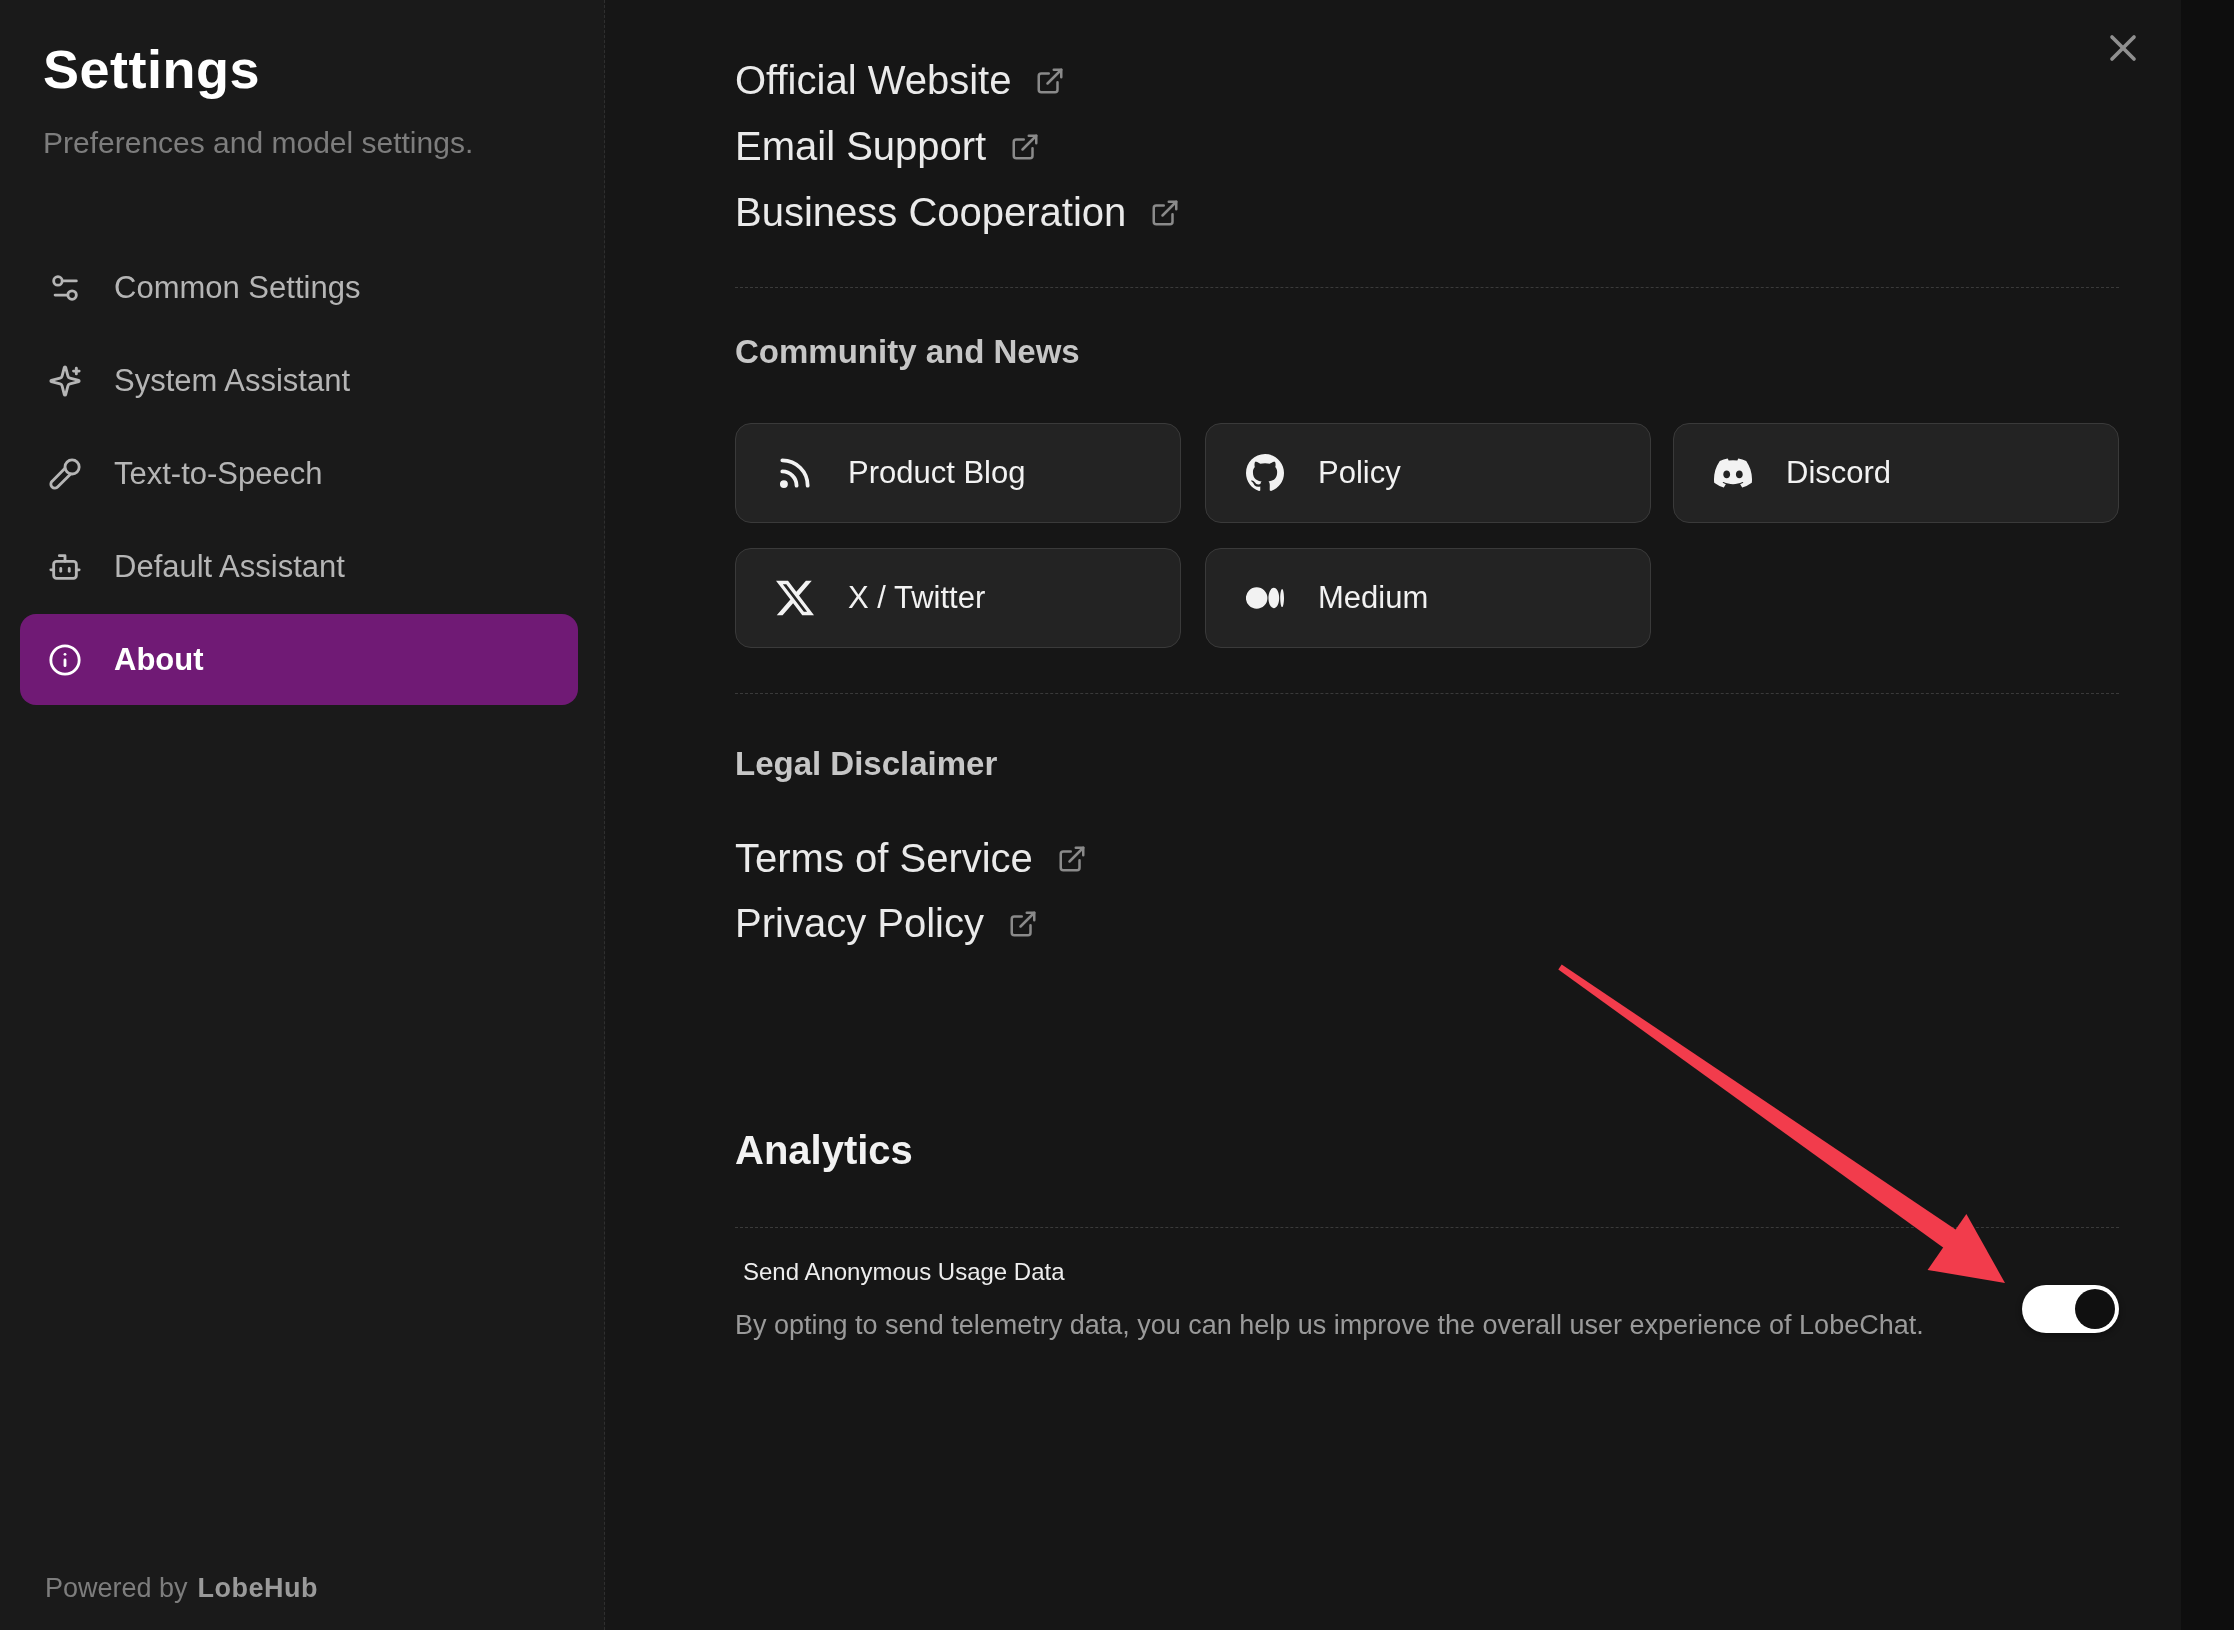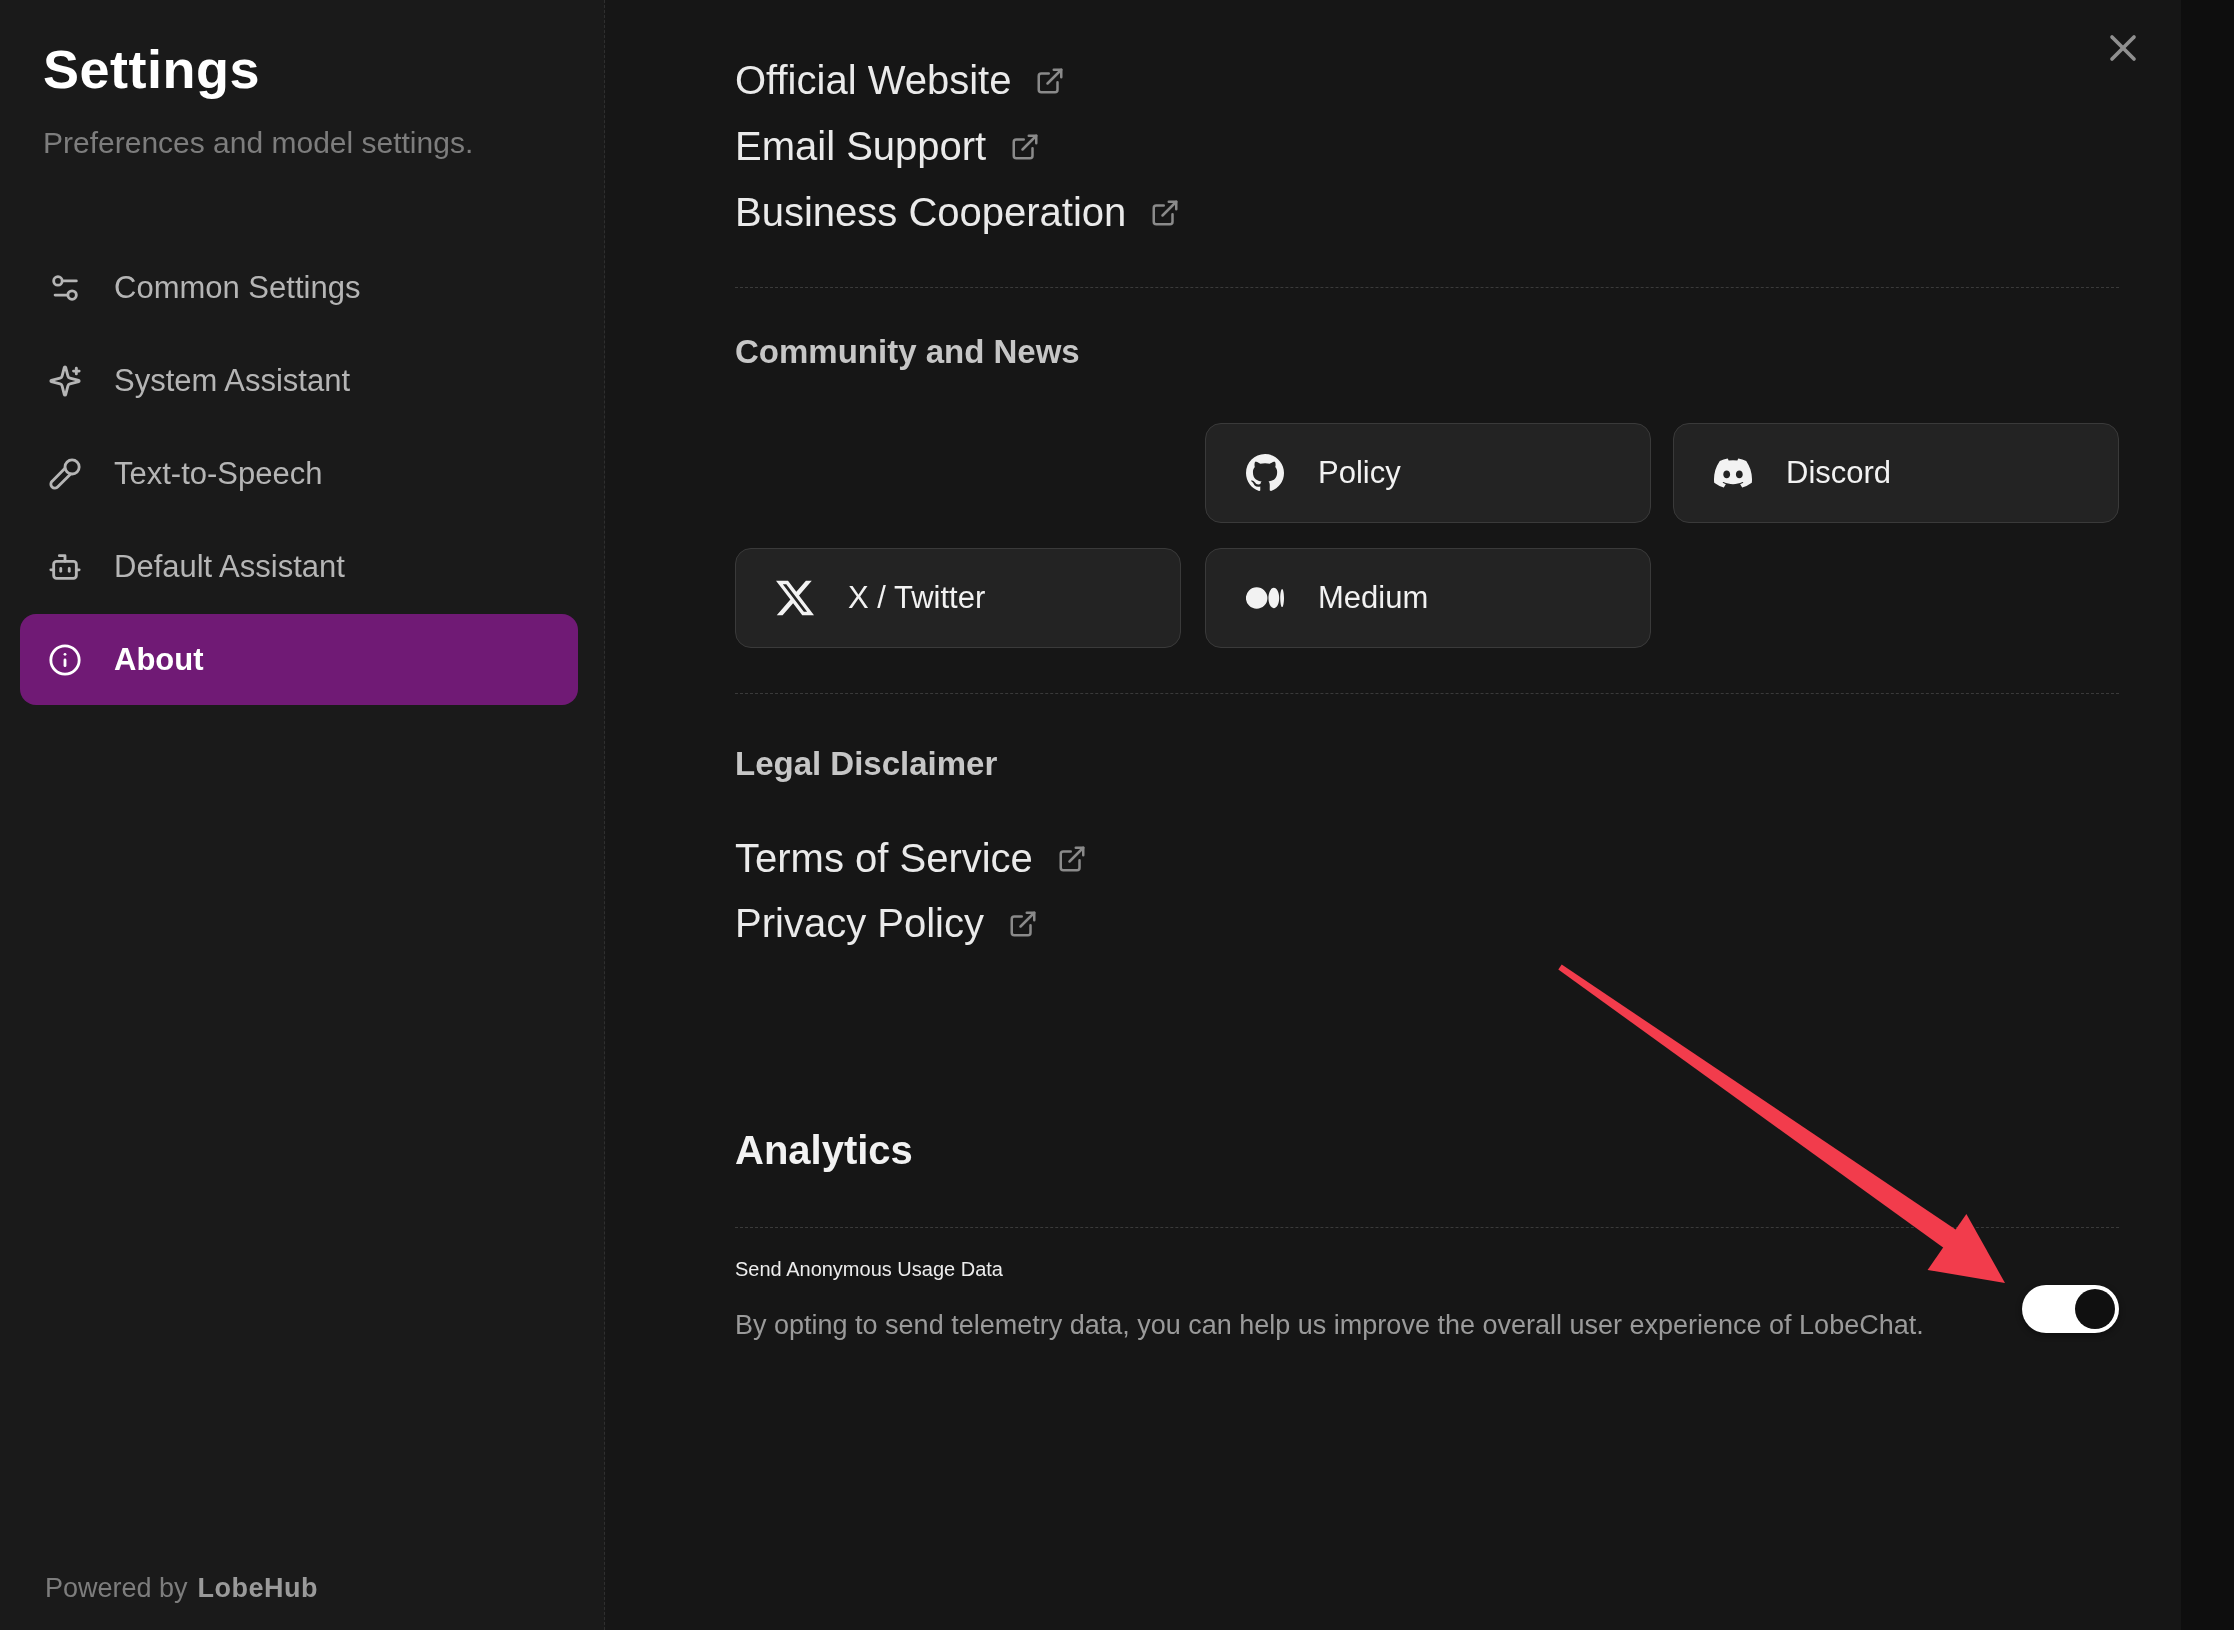--- a/index.html
+++ b/index.html
@@ -33,21 +33,21 @@
               font-size:40px; color:#eaeaea; cursor:pointer; }
   .link-row svg { width:30px; height:30px; color:#8a8a8a; }
 
   .divider { position:absolute; left:0; width:100%; border-top:1px dashed #3a3a3a; }
 
   .btn { position:absolute; height:100px; background:#232323; border:1px solid #3a3a3a;
          border-radius:16px; display:flex; align-items:center; gap:34px; padding-left:40px;
          font-size:31px; color:#f2f2f2; cursor:pointer; }
   .btn svg { width:38px; height:38px; flex:0 0 auto; }
 
-  .setting-label { position:absolute; left:0; top:1258px; font-size:20px; color:#ededed; }
+  .setting-label { position:absolute; left:8px; top:1258px; font-size:24px; color:#ededed; }
   .setting-desc  { position:absolute; left:0; top:1310px; font-size:27px; color:#9a9a9a; }
 
   .toggle { position:absolute; right:0; top:1285px; width:97px; height:48px; border-radius:24px;
             background:#ffffff; cursor:pointer; box-shadow:0 2px 6px rgba(0,0,0,.45); }
   .toggle .knob { position:absolute; top:4px; left:53px; width:40px; height:40px; border-radius:50%;
                   background:#101010; }
 
   .main-footer { position:absolute; left:0; right:0; bottom:25px; display:flex; justify-content:center;
                  align-items:center; gap:11px; font-size:27px; color:#ababab; white-space:nowrap; }
   .main-footer svg { width:30px; height:30px; color:#ababab; }
@@ -151,20 +151,28 @@
           <path d="M15 3h6v6"></path>
             <path d="m10 14 11-11"></path>
             <path d="M18 13v6a2 2 0 0 1-2 2H5a2 2 0 0 1-2-2V8a2 2 0 0 1 2-2h6"></path>
         </svg>
       </div>
 
       <div class="divider" style="top:287px;"></div>
 
       <h3 class="small-heading" style="position:absolute; top:333px;">Community and News</h3>
 
+      <div class="btn" style="top:423px; left:0; width:446px;">
+        <svg class="ic" viewBox="0 0 24 24" style="stroke-width:2.4;">
+          <path d="M4 11a9 9 0 0 1 9 9"></path>
+            <path d="M4 4a16 16 0 0 1 16 16"></path>
+            <circle cx="5" cy="19" r="1.3" fill="currentColor"></circle>
+        </svg>
+        <span>Product Blog</span>
+      </div>
       <div class="btn" style="top:423px; left:470px; width:446px;">
         <svg class="logo" viewBox="0 0 24 24">
           <path d="M12 0C5.37 0 0 5.37 0 12c0 5.31 3.435 9.795 8.205 11.385.6.105.825-.255.825-.57 0-.285-.015-1.23-.015-2.235-3.015.555-3.795-.735-4.035-1.41-.135-.345-.72-1.41-1.23-1.695-.42-.225-1.02-.78-.015-.795.945-.015 1.62.87 1.845 1.23 1.08 1.815 2.805 1.305 3.495.99.105-.78.42-1.305.765-1.605-2.67-.3-5.46-1.335-5.46-5.925 0-1.305.465-2.385 1.23-3.225-.12-.3-.54-1.53.12-3.18 0 0 1.005-.315 3.3 1.23.96-.27 1.98-.405 3-.405s2.04.135 3 .405c2.295-1.56 3.3-1.23 3.3-1.23.66 1.65.24 2.88.12 3.18.765.84 1.23 1.905 1.23 3.225 0 4.605-2.805 5.625-5.475 5.925.435.375.81 1.095.81 2.22 0 1.605-.015 2.895-.015 3.3 0 .315.225.69.825.57A12.02 12.02 0 0 0 24 12c0-6.63-5.37-12-12-12z"></path>
         </svg>
         <span>Policy</span>
       </div>
       <div class="btn" style="top:423px; left:938px; width:446px;">
         <svg class="logo" viewBox="0 0 24 24">
           <path d="M20.317 4.369a19.79 19.79 0 0 0-4.885-1.515.074.074 0 0 0-.079.037c-.21.375-.444.864-.608 1.25a18.27 18.27 0 0 0-5.487 0 12.64 12.64 0 0 0-.617-1.25.077.077 0 0 0-.079-.037 19.736 19.736 0 0 0-4.885 1.515.07.07 0 0 0-.032.027C.533 9.046-.32 13.58.099 18.057a.082.082 0 0 0 .031.057 19.9 19.9 0 0 0 5.993 3.03.078.078 0 0 0 .084-.028c.462-.63.874-1.295 1.226-1.994a.076.076 0 0 0-.041-.106 13.107 13.107 0 0 1-1.872-.892.077.077 0 0 1-.008-.128c.126-.094.252-.192.372-.291a.074.074 0 0 1 .077-.01c3.928 1.793 8.18 1.793 12.062 0a.074.074 0 0 1 .078.01c.12.098.246.198.373.292a.077.077 0 0 1-.006.127 12.299 12.299 0 0 1-1.873.892.077.077 0 0 0-.041.107c.36.698.772 1.362 1.225 1.993a.076.076 0 0 0 .084.028 19.839 19.839 0 0 0 6.002-3.03.077.077 0 0 0 .032-.054c.5-5.177-.838-9.674-3.549-13.66a.061.061 0 0 0-.031-.03zM8.02 15.33c-1.183 0-2.157-1.085-2.157-2.419 0-1.333.956-2.419 2.157-2.419 1.21 0 2.176 1.096 2.157 2.42 0 1.333-.956 2.418-2.157 2.418zm7.975 0c-1.183 0-2.157-1.085-2.157-2.419 0-1.333.955-2.419 2.157-2.419 1.21 0 2.176 1.096 2.157 2.42 0 1.333-.946 2.418-2.157 2.418z"></path>
         </svg>

